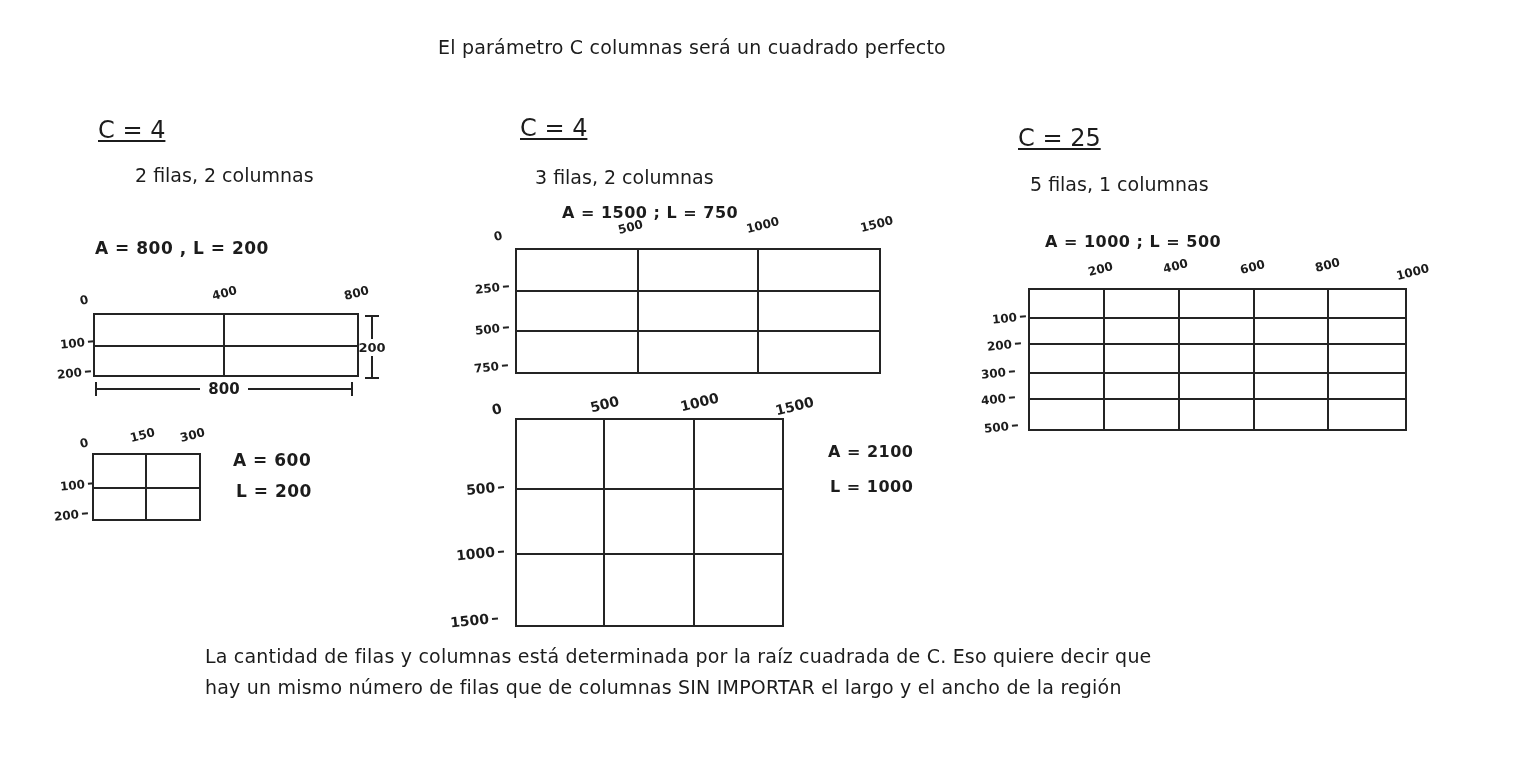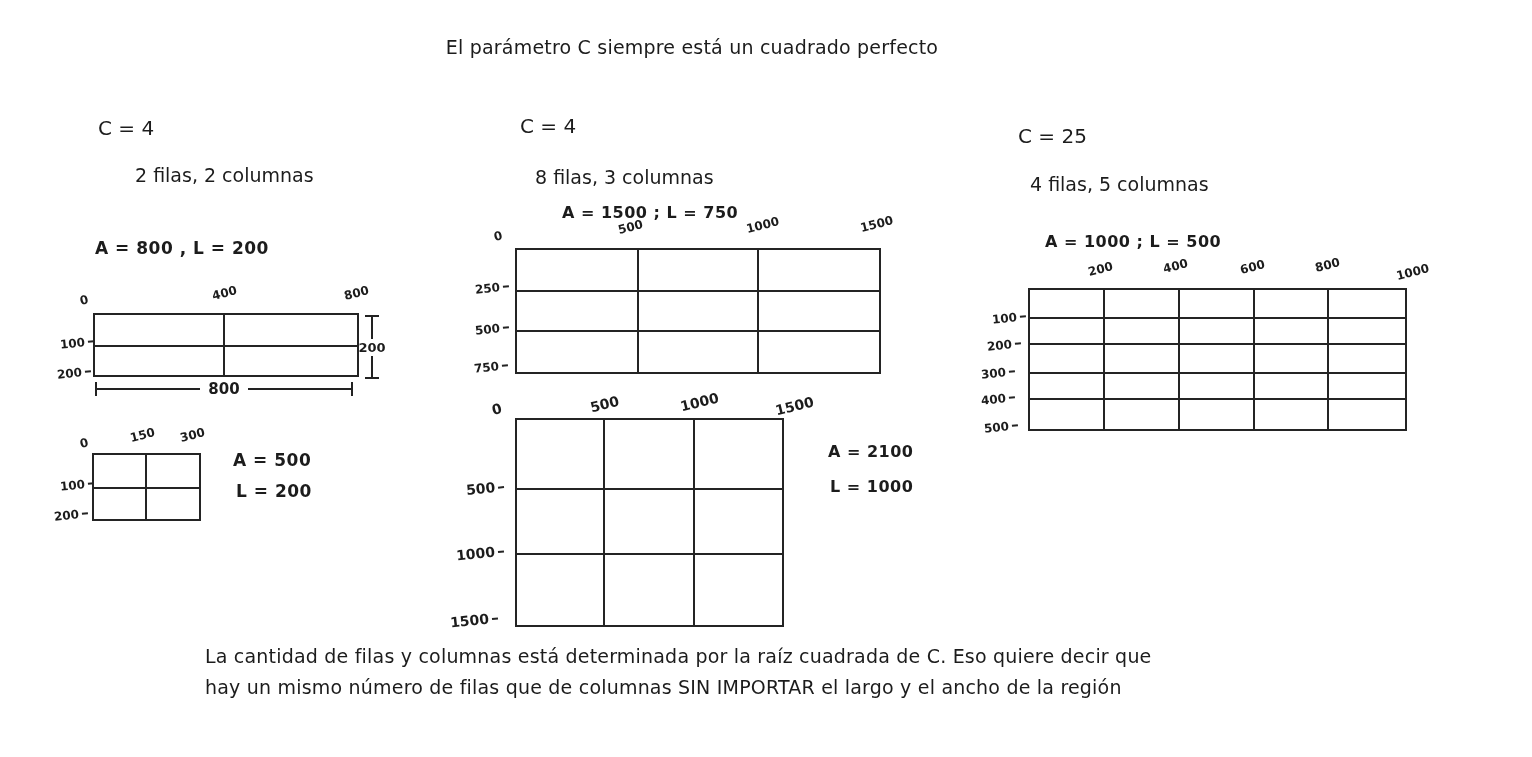--- a/index.html
+++ b/index.html
@@ -1,21 +1,21 @@
 <!DOCTYPE html>
 <html><head>
 <meta charset="utf-8">
 <style>
   html,body{margin:0;padding:0;background:#ffffff;}
   .canvas{
     position:relative;width:1532px;height:757px;background:#ffffff;overflow:hidden;
     font-family:"DejaVu Sans", sans-serif;color:#1c1c1c;
   }
   .title{position:absolute;left:362px;top:36px;width:660px;text-align:center;font-size:19px;letter-spacing:.2px;}
-  .h1{position:absolute;font-size:20px;}
+  .h1{position:absolute;font-size:24px;text-decoration:underline;}
   .sub{position:absolute;font-size:19px;}
   .params{position:absolute;font-size:17px;font-weight:700;letter-spacing:.5px;}
   .side-label{position:absolute;font-size:17px;font-weight:700;letter-spacing:.5px;}
   .grid{position:absolute;border:2px solid #242424;}
   .grid .vline{position:absolute;top:0;bottom:0;width:2px;background:#242424;}
   .grid .hline{position:absolute;left:0;right:0;height:2px;background:#242424;}
   .xtick{position:absolute;font-size:12px;font-weight:700;transform:rotate(-14deg);white-space:nowrap;}
   .ytick{position:absolute;font-size:12px;font-weight:700;transform:rotate(-6deg);white-space:nowrap;}
   .ytick::after{content:"";display:inline-block;width:6px;height:2px;background:#242424;margin-left:3px;vertical-align:3px;}
   .xtick.lg,.ytick.lg{font-size:14px;}
@@ -27,21 +27,21 @@
   .dim-h .capv{width:2px;height:14px;background:#222;}
   .dim-h .hstem{height:2px;flex:1;background:#222;}
   .dim-h .dim-label{font-weight:700;font-size:15px;line-height:1;padding:0 8px;}
   .footer-line{position:absolute;font-size:19px;letter-spacing:.2px;white-space:nowrap;}
 </style>
 </head>
 <body>
 
 <div class="canvas">
 
-  <div class="title">El parámetro C siempre está un cuadrado perfecto</div>
+  <div class="title">El parámetro C columnas será un cuadrado perfecto</div>
 
   <div class="h1" style="left:98px;top:116px;">C = 4</div>
   <div class="sub" style="left:135px;top:164px;">2 filas, 2 columnas</div>
   <div class="params" style="left:95px;top:238px;">A = 800 ,   L = 200</div>
 
   <div class="grid" style="left:93px;top:313px;width:262px;height:60px;">
     <div class="vline" style="left:128px;"></div>
     <div class="hline" style="top:30px;"></div>
   </div>
   <span class="xtick" style="left:80px;top:293px;">0</span>
@@ -67,25 +67,25 @@
 
   <div class="grid" style="left:92px;top:453px;width:105px;height:64px;">
     <div class="vline" style="left:51px;"></div>
     <div class="hline" style="top:32px;"></div>
   </div>
   <span class="xtick" style="left:80px;top:436px;">0</span>
   <span class="xtick" style="left:130px;top:428px;">150</span>
   <span class="xtick" style="left:180px;top:428px;">300</span>
   <span class="ytick" style="left:60px;top:478px;">100</span>
   <span class="ytick" style="left:54px;top:508px;">200</span>
-  <div class="side-label" style="left:233px;top:450px;">A = 500</div>
+  <div class="side-label" style="left:233px;top:450px;">A = 600</div>
   <div class="side-label" style="left:236px;top:481px;">L = 200</div>
 
   <div class="h1" style="left:520px;top:114px;">C = 4</div>
-  <div class="sub" style="left:535px;top:166px;">8 filas, 3 columnas</div>
+  <div class="sub" style="left:535px;top:166px;">3 filas, 2 columnas</div>
   <div class="params" style="left:562px;top:203px;font-size:16px;">A = 1500 ;   L = 750</div>
 
   <div class="grid" style="left:515px;top:248px;width:362px;height:122px;">
     <div class="vline" style="left:120px;"></div>
     <div class="vline" style="left:240px;"></div>
     <div class="hline" style="top:40px;"></div>
     <div class="hline" style="top:80px;"></div>
   </div>
   <span class="xtick" style="left:494px;top:229px;">0</span>
   <span class="xtick" style="left:618px;top:220px;">500</span>
@@ -105,21 +105,21 @@
   <span class="xtick lg" style="left:590px;top:396px;">500</span>
   <span class="xtick lg" style="left:680px;top:394px;">1000</span>
   <span class="xtick lg" style="left:775px;top:398px;">1500</span>
   <span class="ytick lg" style="left:466px;top:480px;">500</span>
   <span class="ytick lg" style="left:456px;top:545px;">1000</span>
   <span class="ytick lg" style="left:450px;top:612px;">1500</span>
   <div class="side-label" style="left:828px;top:442px;font-size:16px;">A = 2100</div>
   <div class="side-label" style="left:830px;top:477px;font-size:16px;">L = 1000</div>
 
   <div class="h1" style="left:1018px;top:124px;">C = 25</div>
-  <div class="sub" style="left:1030px;top:173px;">4 filas, 5 columnas</div>
+  <div class="sub" style="left:1030px;top:173px;">5 filas, 1 columnas</div>
   <div class="params" style="left:1018px;top:232px;font-size:16px;margin-left:27px;">A = 1000  ;   L = 500</div>
 
   <div class="grid" style="left:1028px;top:288px;width:375px;height:139px;">
     <div class="vline" style="left:73px;"></div>
     <div class="vline" style="left:148px;"></div>
     <div class="vline" style="left:223px;"></div>
     <div class="vline" style="left:297px;"></div>
     <div class="hline" style="top:27px;"></div>
     <div class="hline" style="top:53px;"></div>
     <div class="hline" style="top:82px;"></div>

